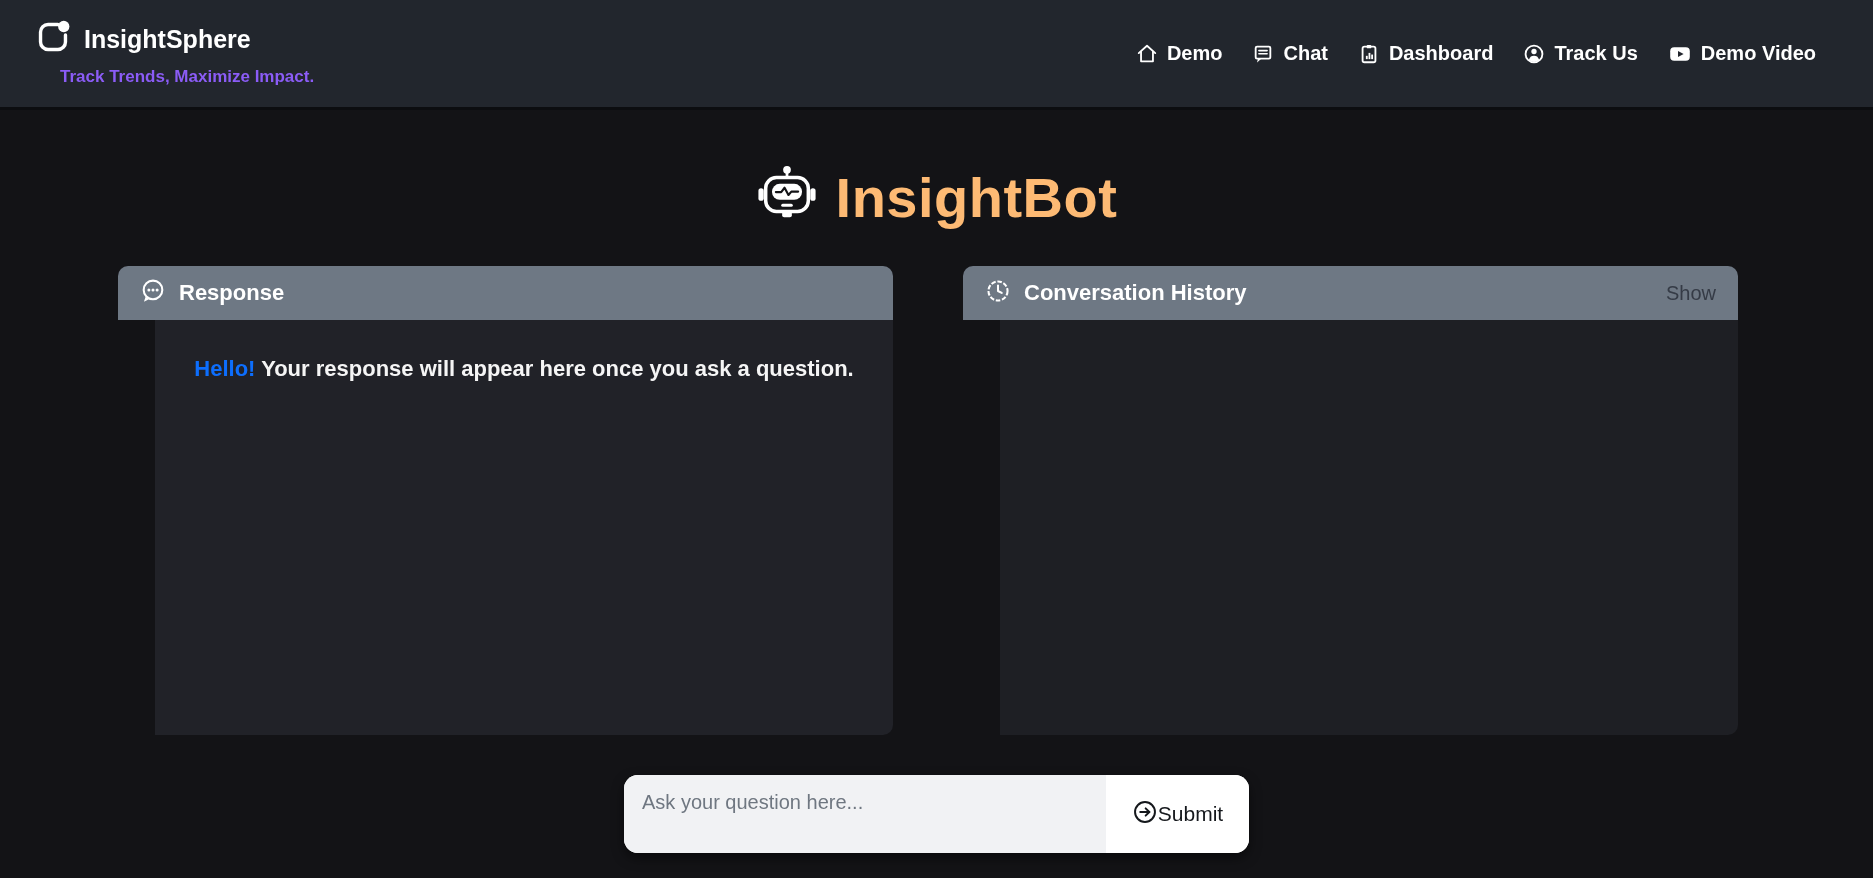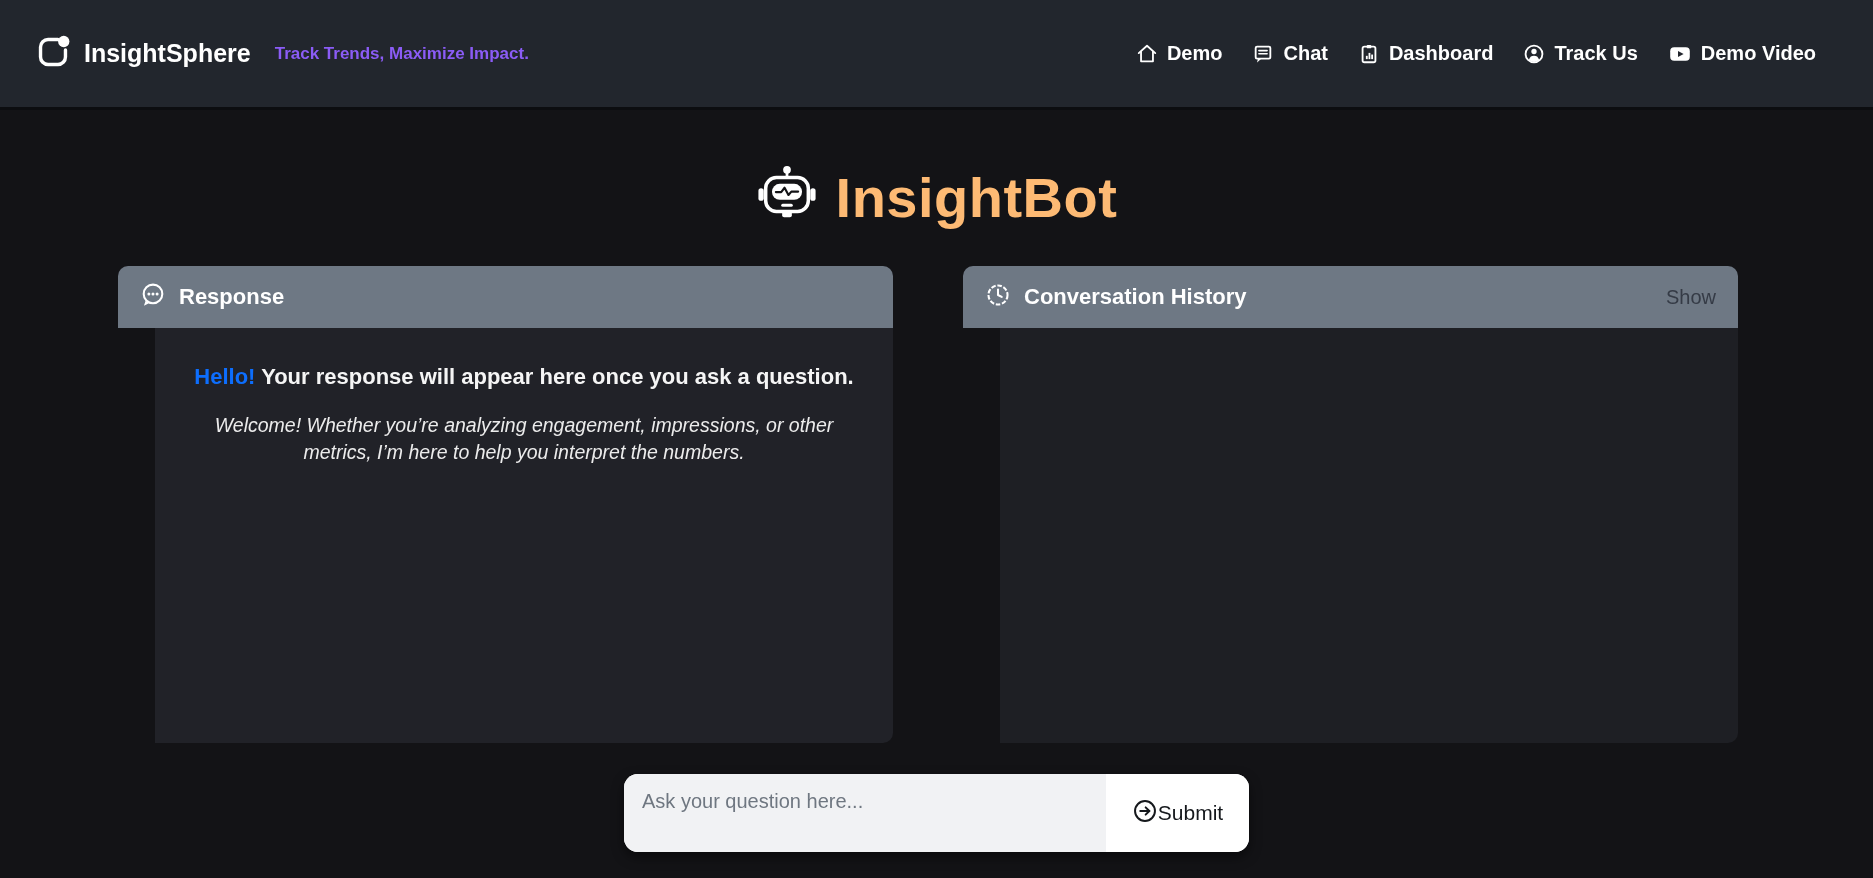--- a/index.html
+++ b/index.html
@@ -10,61 +10,61 @@
     font-family:"Liberation Sans","DejaVu Sans",sans-serif;
   }
 
   
   .topbar {
     height:110px; background:#22262d;
     border-bottom:3px solid #0c0d10;
     display:flex; justify-content:space-between; align-items:center;
     padding:0 57px 0 36px;
   }
-  .brand-block { display:flex; flex-direction:row; justify-content:space-between; }
+  .brand-block { display:flex; flex-direction:column; justify-content:space-between; }
   .brand-row { display:flex; align-items:center; gap:14px; }
   .brand-name { font-size:25px; font-weight:700; color:#ffffff; }
   .tagline { font-size:17px; font-weight:700; color:#8b5cf6; margin:9px 0 0 24px; }
 
   .nav { display:flex; align-items:center; gap:30px; }
   .nav-item {
     display:flex; align-items:center; gap:9px;
     font-size:20px; font-weight:700; color:#ffffff; cursor:pointer;
     white-space:nowrap;
   }
   .nav-item svg { display:block; }
 
   
   .hero { display:flex; align-items:center; justify-content:center; gap:18px; margin-top:54px; }
   .hero-title { font-size:56px; font-weight:700; color:#fdba74; margin:0; letter-spacing:0.5px; }
 
   
   .panels { display:flex; gap:70px; margin:36px 135px 0 118px; }
   .panel { flex:1; border-radius:10px; overflow:hidden; display:flex; flex-direction:column; }
   .panel-header {
-    height:62px; background:#6e7884;
+    height:54px; background:#6e7884;
     display:flex; align-items:center; gap:13px; padding:0 22px;
     flex:0 0 auto;
   }
   .panel-title { font-size:22px; font-weight:700; color:#ffffff; }
   .show-btn { margin-left:auto; font-size:20px; color:#353b46; cursor:pointer; }
   .panel-body { height:415px;margin-left:37px; }
   .response-body { background:#212228; padding-top:36px; text-align:center; }
   .history-body { background:#1e1f24; }
 
   .greeting { font-size:22px; font-weight:700; color:#f5f5f5; }
   .hello { color:#0d6efd; }
   .welcome {
     font-style:italic; font-size:19.5px; color:#ececec;
     max-width:625px; margin:22px auto 0; line-height:1.4;
   }
 
   
   .composer {
-    width:625px; height:78px; margin:31px auto 0;
+    width:625px; height:78px; margin:40px auto 0;
     display:flex; background:#ffffff; border-radius:14px; overflow:hidden;
     box-shadow:0 5px 12px rgba(0,0,0,0.5);
   }
   .composer textarea {
     width:482px; height:100%; border:none; outline:none; resize:none;
     background:#f1f2f4; padding:16px 18px;
     font-size:20px; font-family:inherit; color:#3a3f45;
   }
   .composer textarea::placeholder { color:#6f7781; }
   .submit-btn {
@@ -174,21 +174,20 @@
           <path d="M5.2 17.2 L3.6 22 L9.2 19.2 Z" fill="#ffffff"></path>
         </svg>
       </span>
       <span class="panel-title">Response</span>
     </div>
     <div class="panel-body response-body">
       <div class="greeting">
         <span class="hello">Hello!</span>
         <span>Your response will appear here once you ask a question.</span>
       </div>
-      <p class="welcome">Welcome! Whether you’re analyzing engagement, impressions, or other metrics, I’m here to help you interpret the numbers.</p>
     </div>
   </section>
 
   <section class="panel">
     <div class="panel-header">
       <span>
         <svg width="26" height="26" viewBox="0 0 24 24" fill="none">
           <circle cx="12" cy="12" r="8.8" stroke="#ffffff" stroke-width="1.9" stroke-dasharray="4.2 1.6"></circle>
           <path d="M12 7 V12 L15.4 13.8" stroke="#ffffff" stroke-width="1.9" stroke-linecap="round" stroke-linejoin="round"></path>
         </svg>

